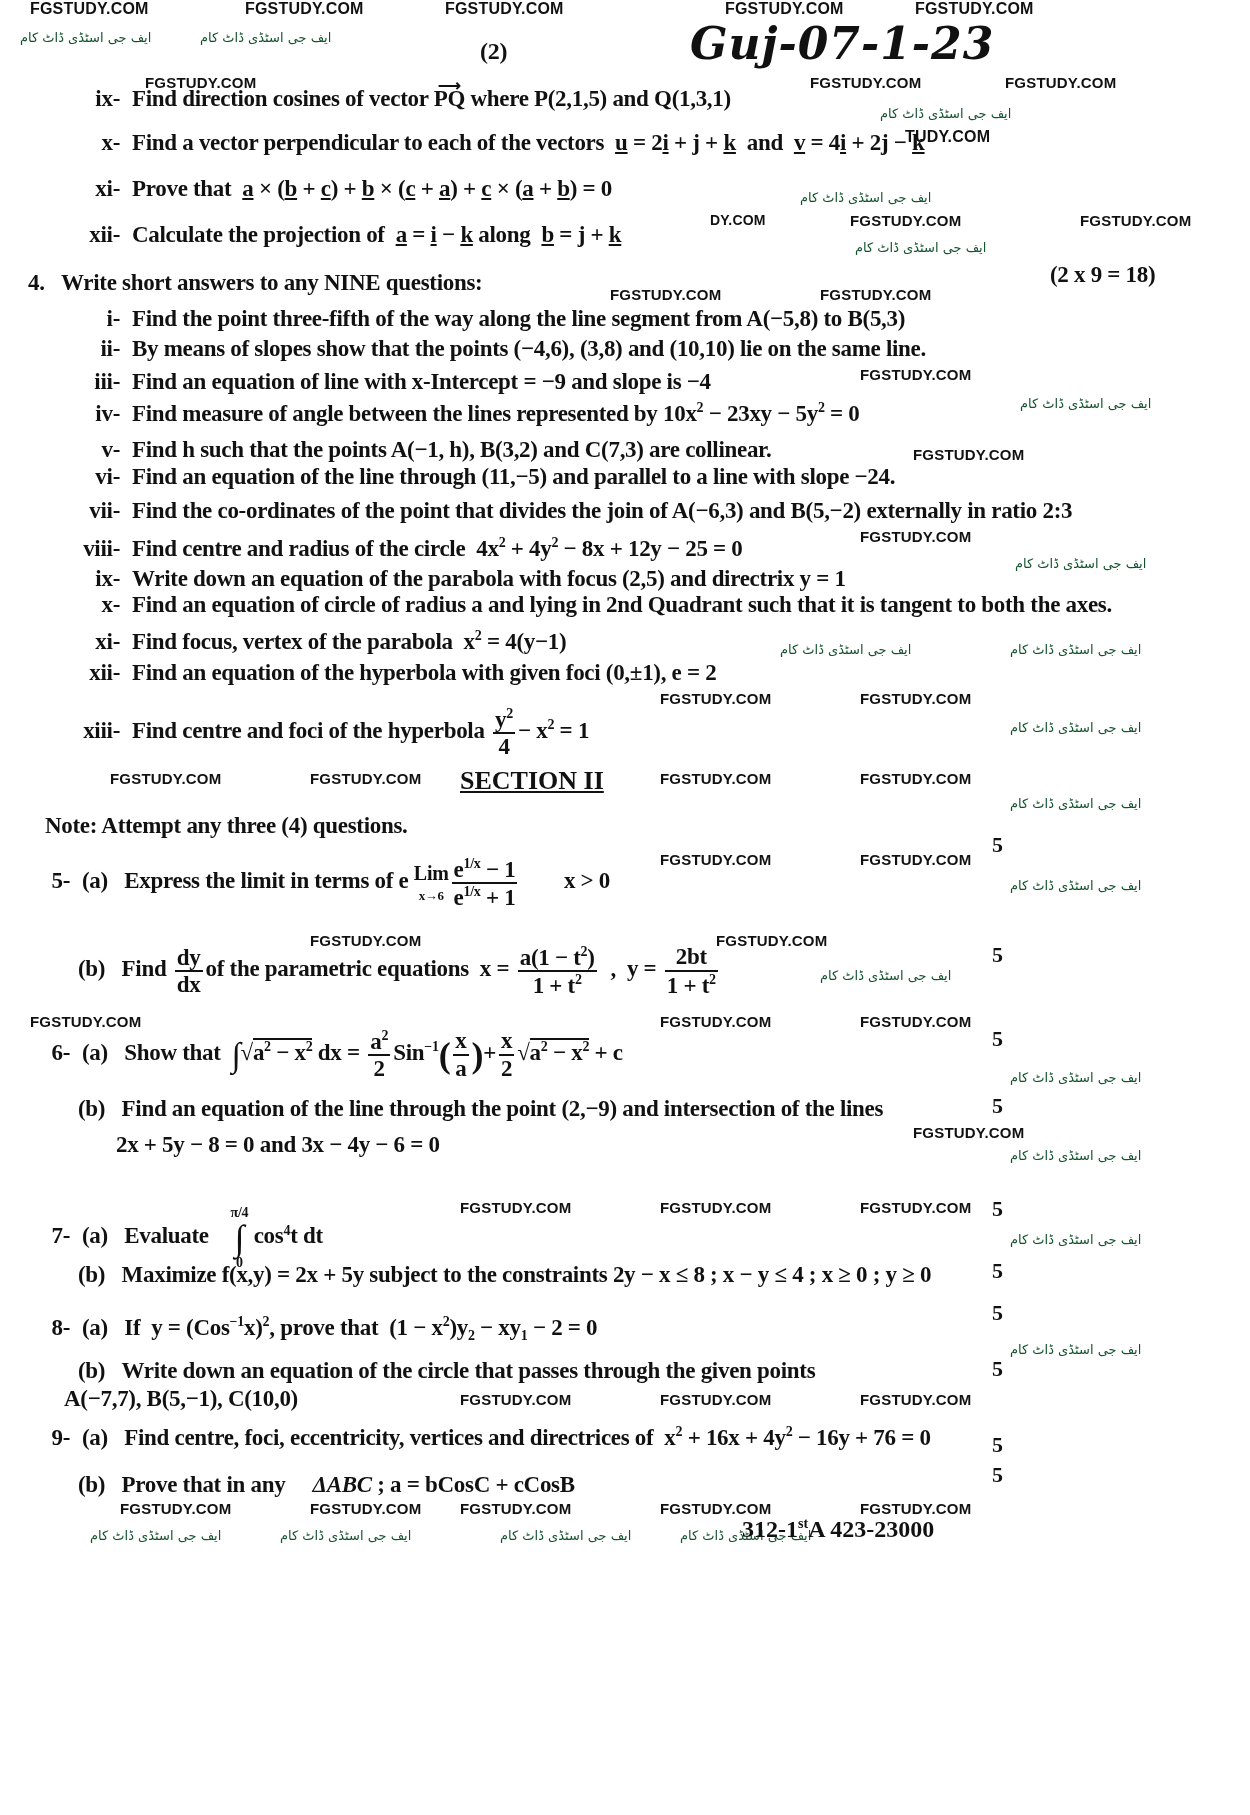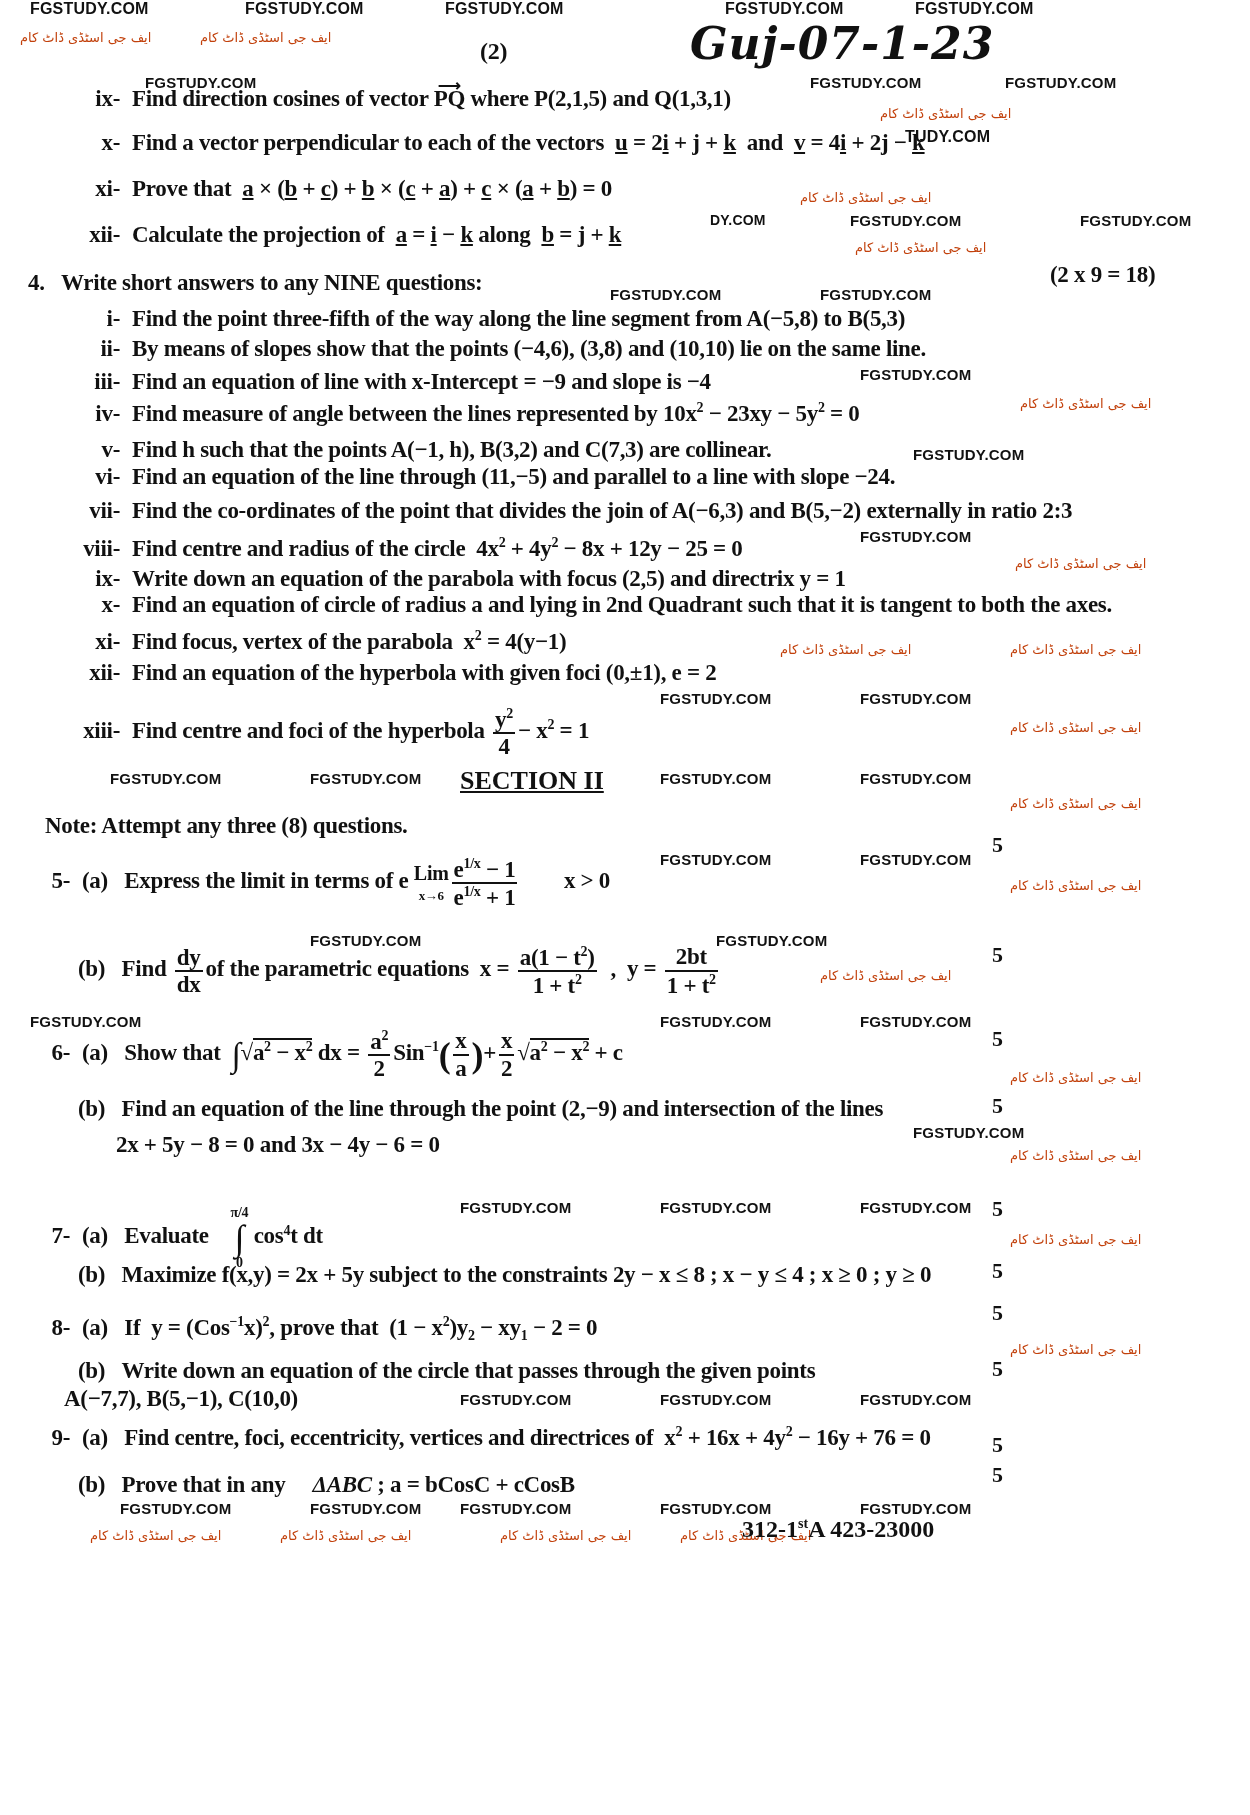--- a/index.html
+++ b/index.html
@@ -1,18 +1,18 @@
 <!DOCTYPE html>
 <html><head>
 <meta charset="utf-8">
 <style>
   html, body { margin:0; padding:0; background:#ffffff; }
   body { width:1250px; height:1815px; position:relative; overflow:hidden; color:#111; font-family:"Liberation Serif", serif; }
   .wm { position:absolute; font-family:"Liberation Sans", sans-serif; font-weight:bold; font-size:16px; color:#111; letter-spacing:0.2px; white-space:nowrap; }
-  .ur { position:absolute; font-family:"DejaVu Sans", sans-serif; font-size:13px; color:#c2410c; white-space:nowrap; direction:rtl; }
+  .ur { position:absolute; font-family:"DejaVu Sans", sans-serif; font-size:13px; color:#14532d; white-space:nowrap; direction:rtl; }
   .q { position:absolute; font-size:23px; font-weight:bold; white-space:nowrap; letter-spacing:-0.3px; }
   .num { display:inline-block; text-align:right; margin-right:12px; }
   .mark { position:absolute; font-size:22px; font-weight:bold; }
   .frac { display:inline-block; vertical-align:middle; text-align:center; line-height:1.1; margin:0 3px; }
   .frac .n { display:block; border-bottom:2px solid #111; padding:0 2px; }
   .frac .d { display:block; padding:0 2px; }
   .ul { text-decoration:underline; }
   .hand { position:absolute; font-family:"DejaVu Serif", serif; font-style:italic; font-size:44px; font-weight:bold; letter-spacing:1px; }
   .section { position:absolute; font-size:26px; font-weight:bold; text-decoration:underline; }
   .footer-code { position:absolute; font-size:24px; font-weight:bold; }
@@ -99,21 +99,21 @@
 
 <div class="q" style="left:70px;top:706px"><span class="num" style="width:50px">xiii-</span>Find centre and foci of the hyperbola <span class="frac"><span class="n">y<sup>2</sup></span><span class="d">4</span></span>− x<sup>2</sup> = 1</div>
 <div class="ur" style="left:1010px;top:720px">ایف جی اسٹڈی ڈاٹ کام</div>
 
 <div class="wm" style="left:110px;top:770px;font-size:15px">FGSTUDY.COM</div>
 <div class="wm" style="left:310px;top:770px;font-size:15px">FGSTUDY.COM</div>
 <div class="section" style="left:460px;top:766px">SECTION II</div>
 <div class="wm" style="left:660px;top:770px;font-size:15px">FGSTUDY.COM</div>
 <div class="wm" style="left:860px;top:770px;font-size:15px">FGSTUDY.COM</div>
 <div class="ur" style="left:1010px;top:796px">ایف جی اسٹڈی ڈاٹ کام</div>
-<div class="q" style="left:45px;top:813px">Note:  Attempt any three (8) questions.</div>
+<div class="q" style="left:45px;top:813px">Note:  Attempt any three (4) questions.</div>
 
 <div class="mark" style="left:992px;top:832px">5</div>
 <div class="wm" style="left:660px;top:851px;font-size:15px">FGSTUDY.COM</div>
 <div class="wm" style="left:860px;top:851px;font-size:15px">FGSTUDY.COM</div>
 <div class="q" style="left:30px;top:856px">
   <span class="num" style="width:40px">5-</span><span>(a)</span>&nbsp;&nbsp;&nbsp;<span>Express the limit in terms of e</span>
   <span style="display:inline-block;vertical-align:middle;text-align:center;line-height:1;font-size:20px">Lim<br><span style="font-size:13px">x→6</span></span><span class="frac"><span class="n">e<sup>1/x</sup> − 1</span><span class="d">e<sup>1/x</sup> + 1</span></span>&nbsp;&nbsp;&nbsp;&nbsp;&nbsp;&nbsp;&nbsp;&nbsp;x &gt; 0
 </div>
 <div class="ur" style="left:1010px;top:878px">ایف جی اسٹڈی ڈاٹ کام</div>
 

